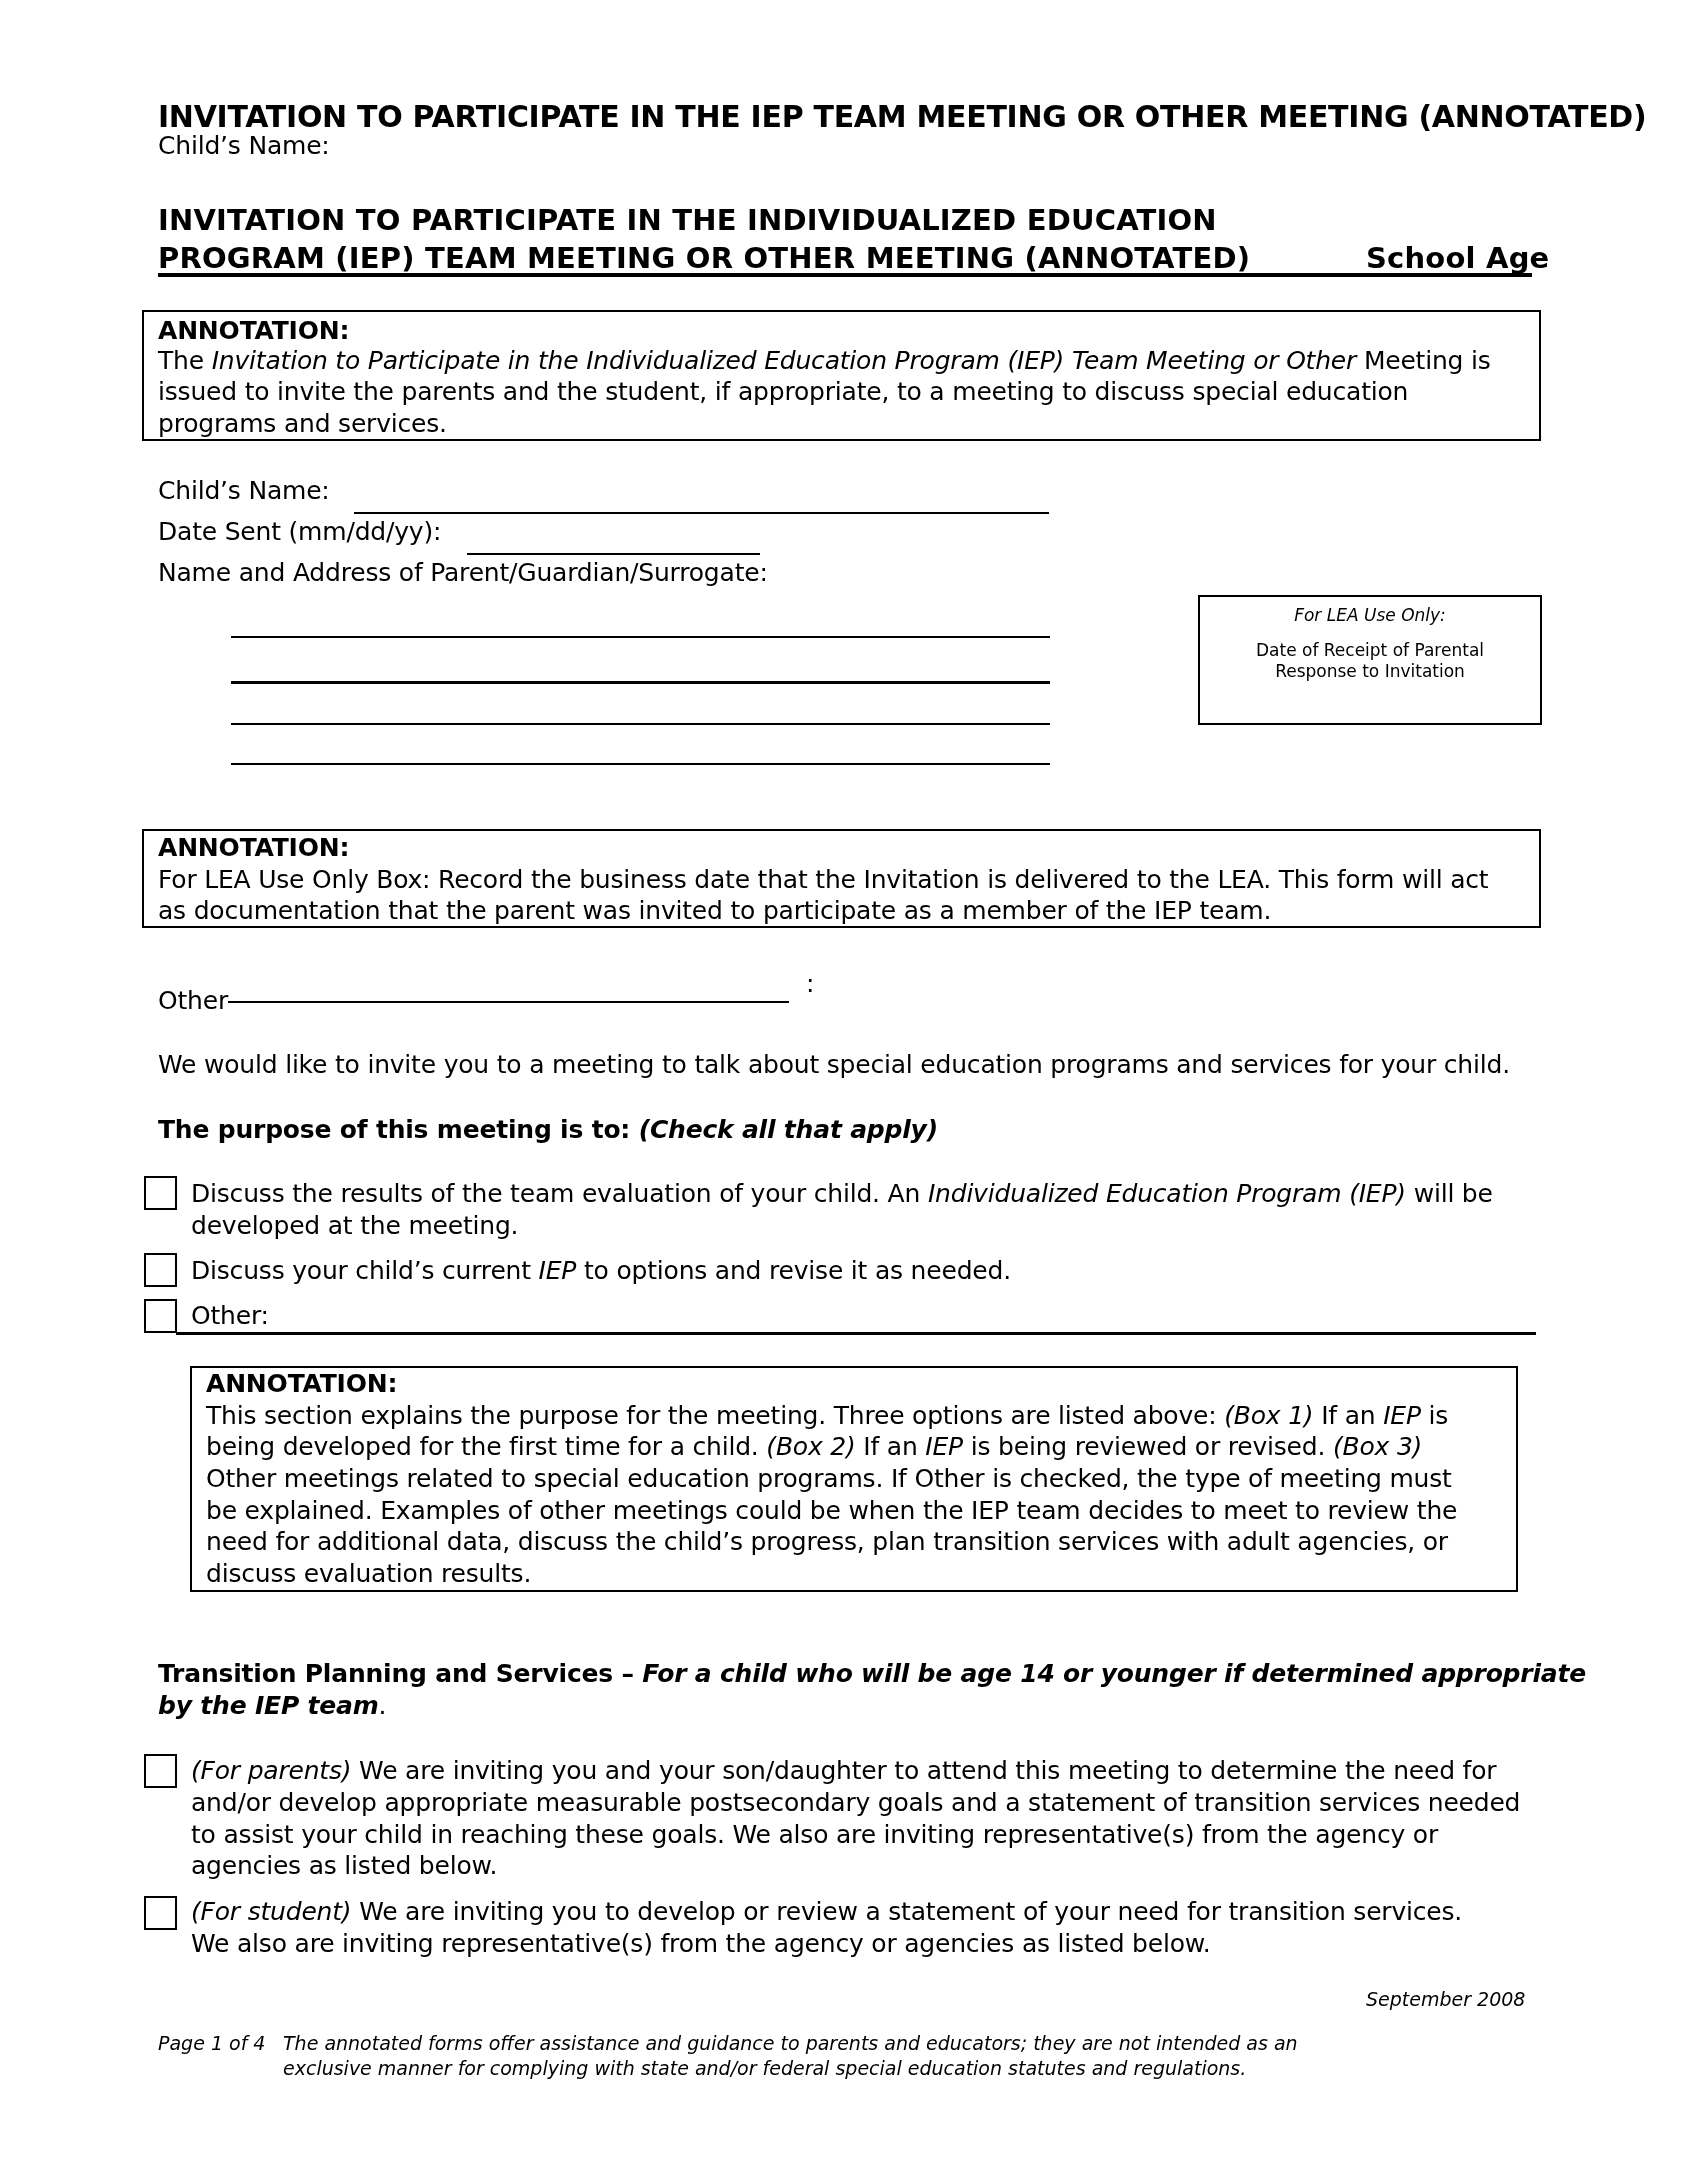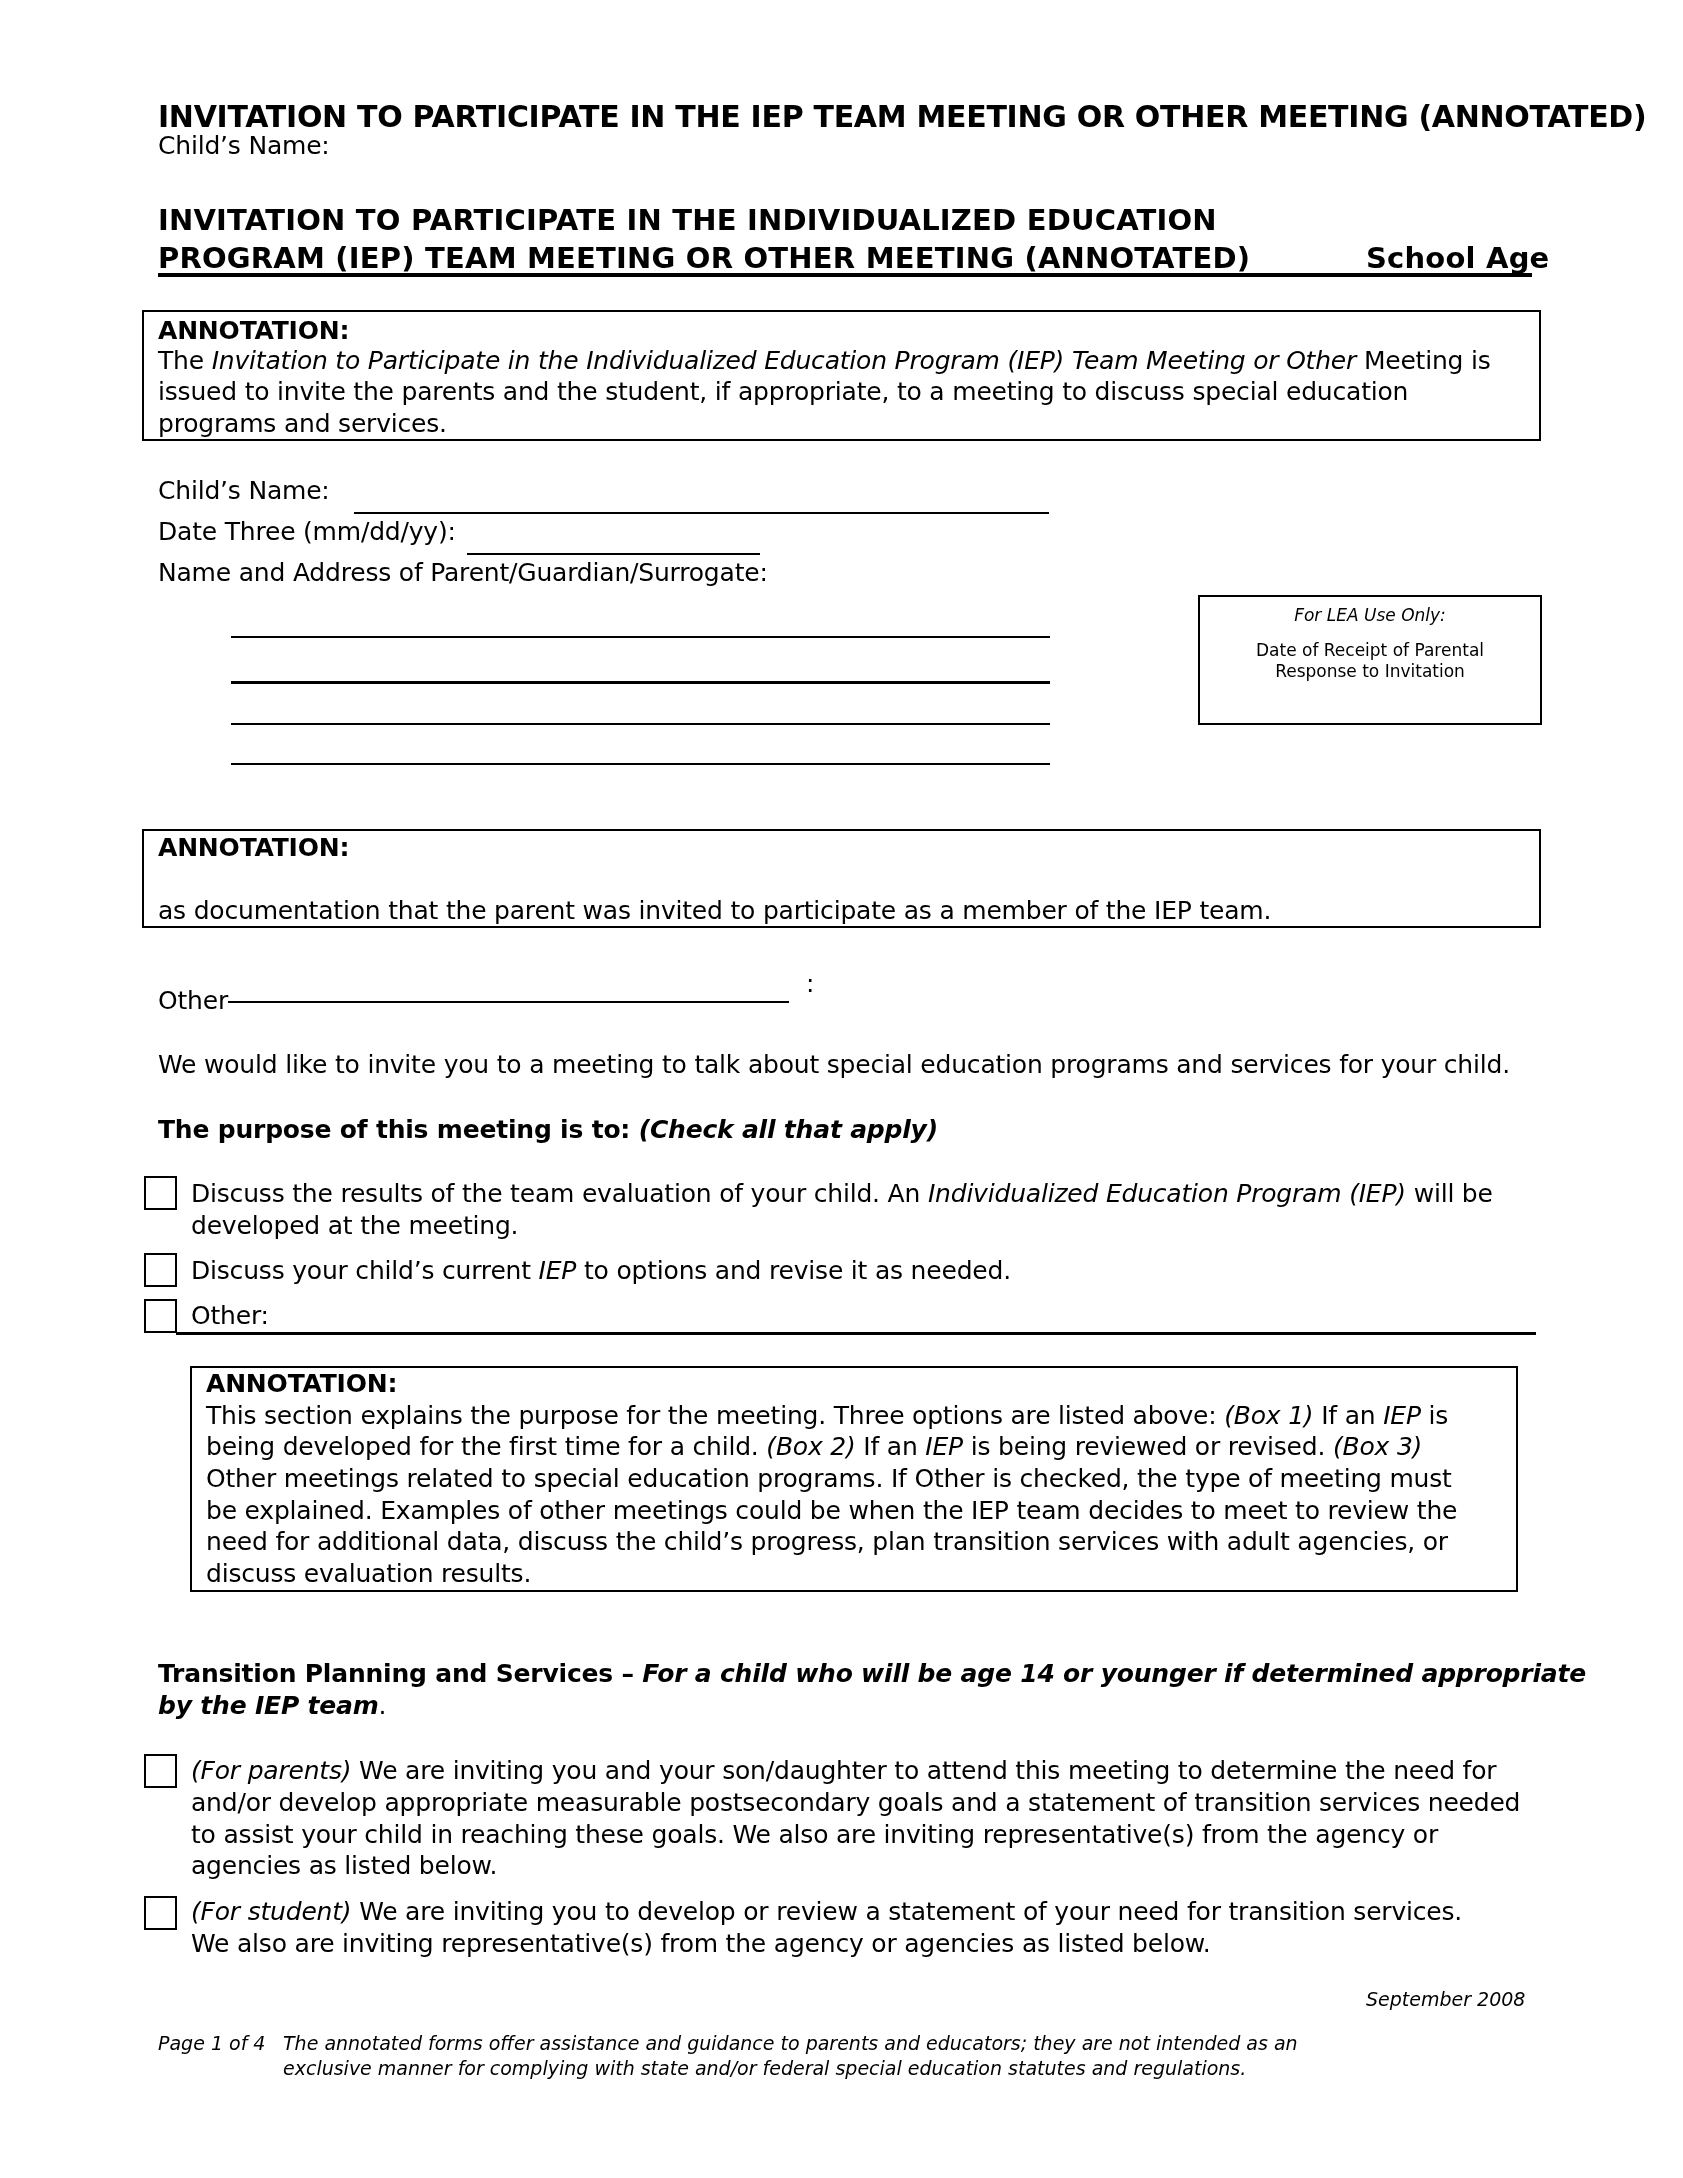--- a/index.html
+++ b/index.html
@@ -33,37 +33,38 @@
 <div class="box" style="left:142px; top:310px; width:1399px; height:131px;">
   <div class="para b" style="top:3px;">ANNOTATION:</div>
   <div class="para" style="top:33px; white-space:nowrap;"><span>The </span><span class="i">Invitation to Participate in the Individualized Education Program (IEP) Team Meeting or Other </span><span>Meeting is</span></div>
   <div class="para" style="top:64px; white-space:nowrap;">issued to invite the parents and the student, if appropriate, to a meeting to discuss special education</div>
   <div class="para" style="top:96px; white-space:nowrap;">programs and services.</div>
 </div>
 
 <div class="abs t" style="left:158px; top:475px;">Child’s Name:</div>
 <div class="line" style="left:354px; top:512px; width:695px;"><span></span></div>
 
-<div class="abs t" style="left:158px; top:516px;">Date Three (mm/dd/yy):</div>
+<div class="abs t" style="left:158px; top:516px;">Date Sent (mm/dd/yy):</div>
 <div class="line" style="left:467px; top:553px; width:293px;"><span></span></div>
 
 <div class="abs t" style="left:158px; top:557px;">Name and Address of Parent/Guardian/Surrogate:</div>
 <div class="line" style="left:231px; top:636px; width:819px;"></div>
 <div class="line" style="left:231px; top:681px; width:819px; border-top-width:3px;"></div>
 <div class="line" style="left:231px; top:723px; width:819px;"></div>
 <div class="line" style="left:231px; top:763px; width:819px;"></div>
 
 <div class="box" style="left:1198px; top:595px; width:344px; height:130px;">
   <div class="lea-title" style="top:8px;">For LEA Use Only:</div>
   <div class="lea-text" style="top:42px;">Date of Receipt of Parental</div>
   <div class="lea-text" style="top:63px;">Response to Invitation</div>
 </div>
 
 <div class="box" style="left:142px; top:829px; width:1399px; height:99px;">
   <div class="para b" style="top:1px;">ANNOTATION:</div>
+  <div class="para" style="top:33px; white-space:nowrap;">For LEA Use Only Box: Record the business date that the Invitation is delivered to the LEA. This form will act</div>
   <div class="para" style="top:64px; white-space:nowrap;">as documentation that the parent was invited to participate as a member of the IEP team.</div>
 </div>
 
 <div class="abs t" style="left:158px; top:985px;">Other</div>
 <div class="line" style="left:228px; top:1001px; width:561px;"><span></span></div>
 <div class="abs t" style="left:806px; top:968px;">:</div>
 
 <div class="abs t" style="left:158px; top:1049px;">We would like to invite you to a meeting to talk about special education programs and services for your child.</div>
 
 <div class="abs t" style="left:158px; top:1114px;"><span class="b">The purpose of this meeting is to: </span><span class="b i">(Check all that apply)</span></div>

